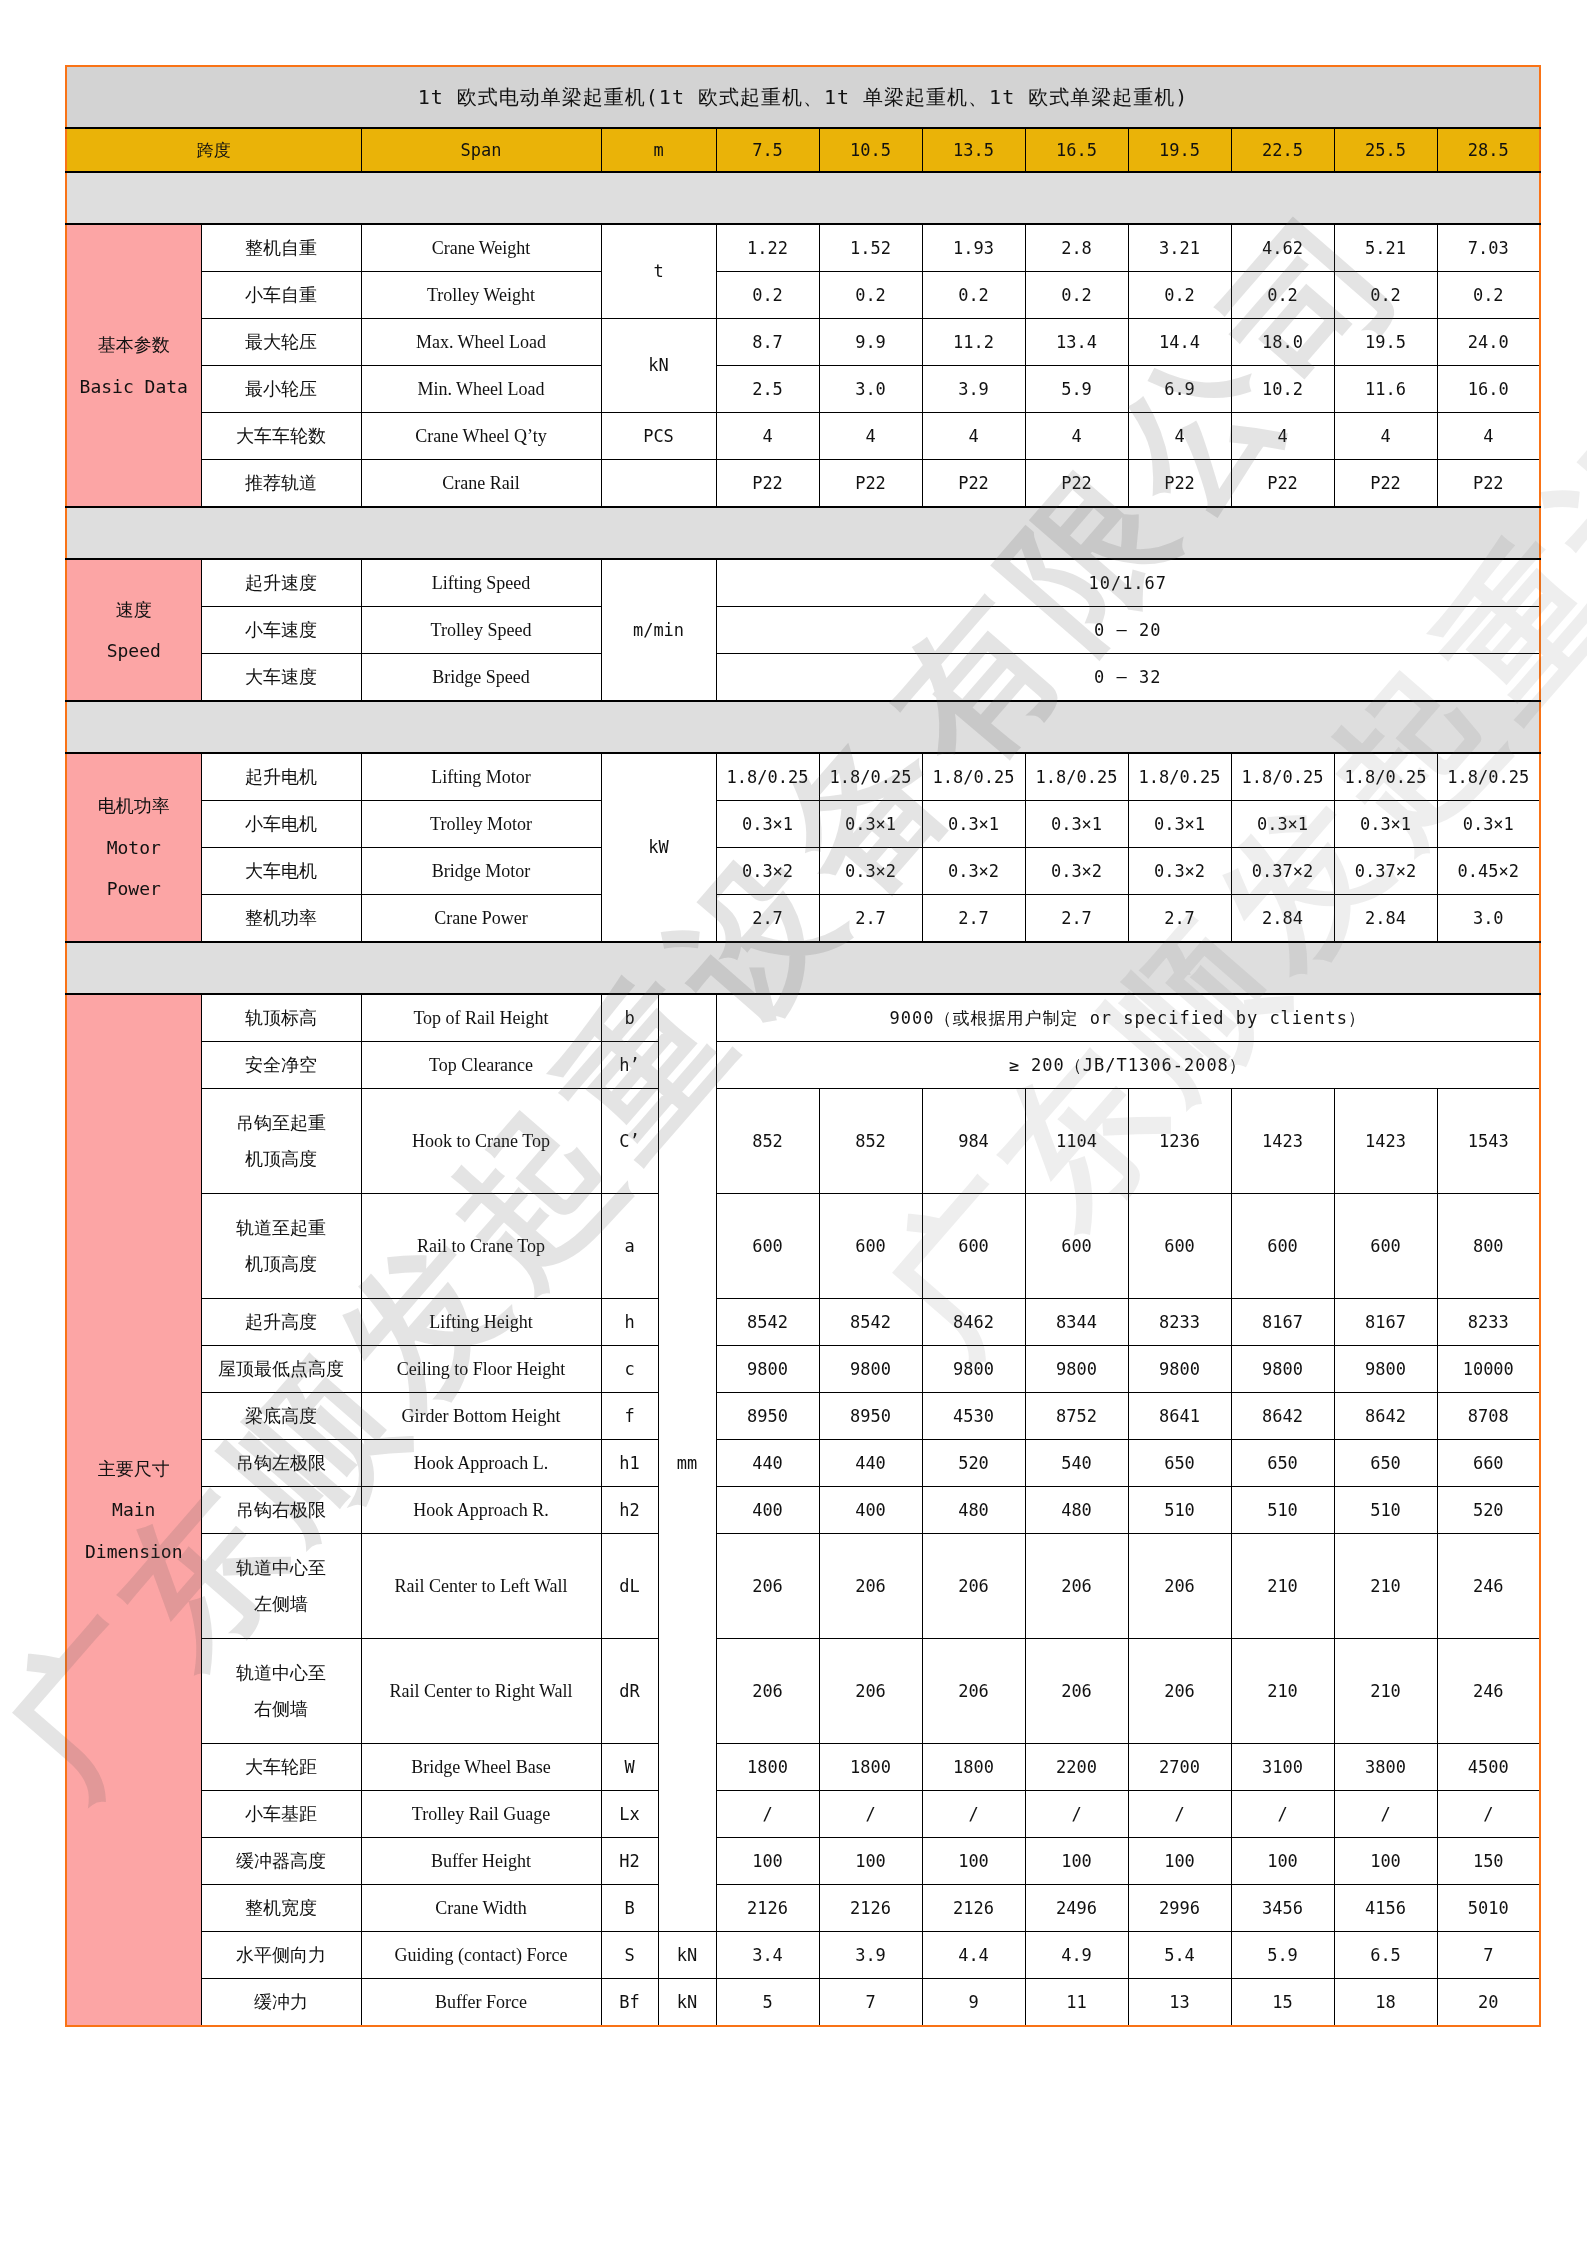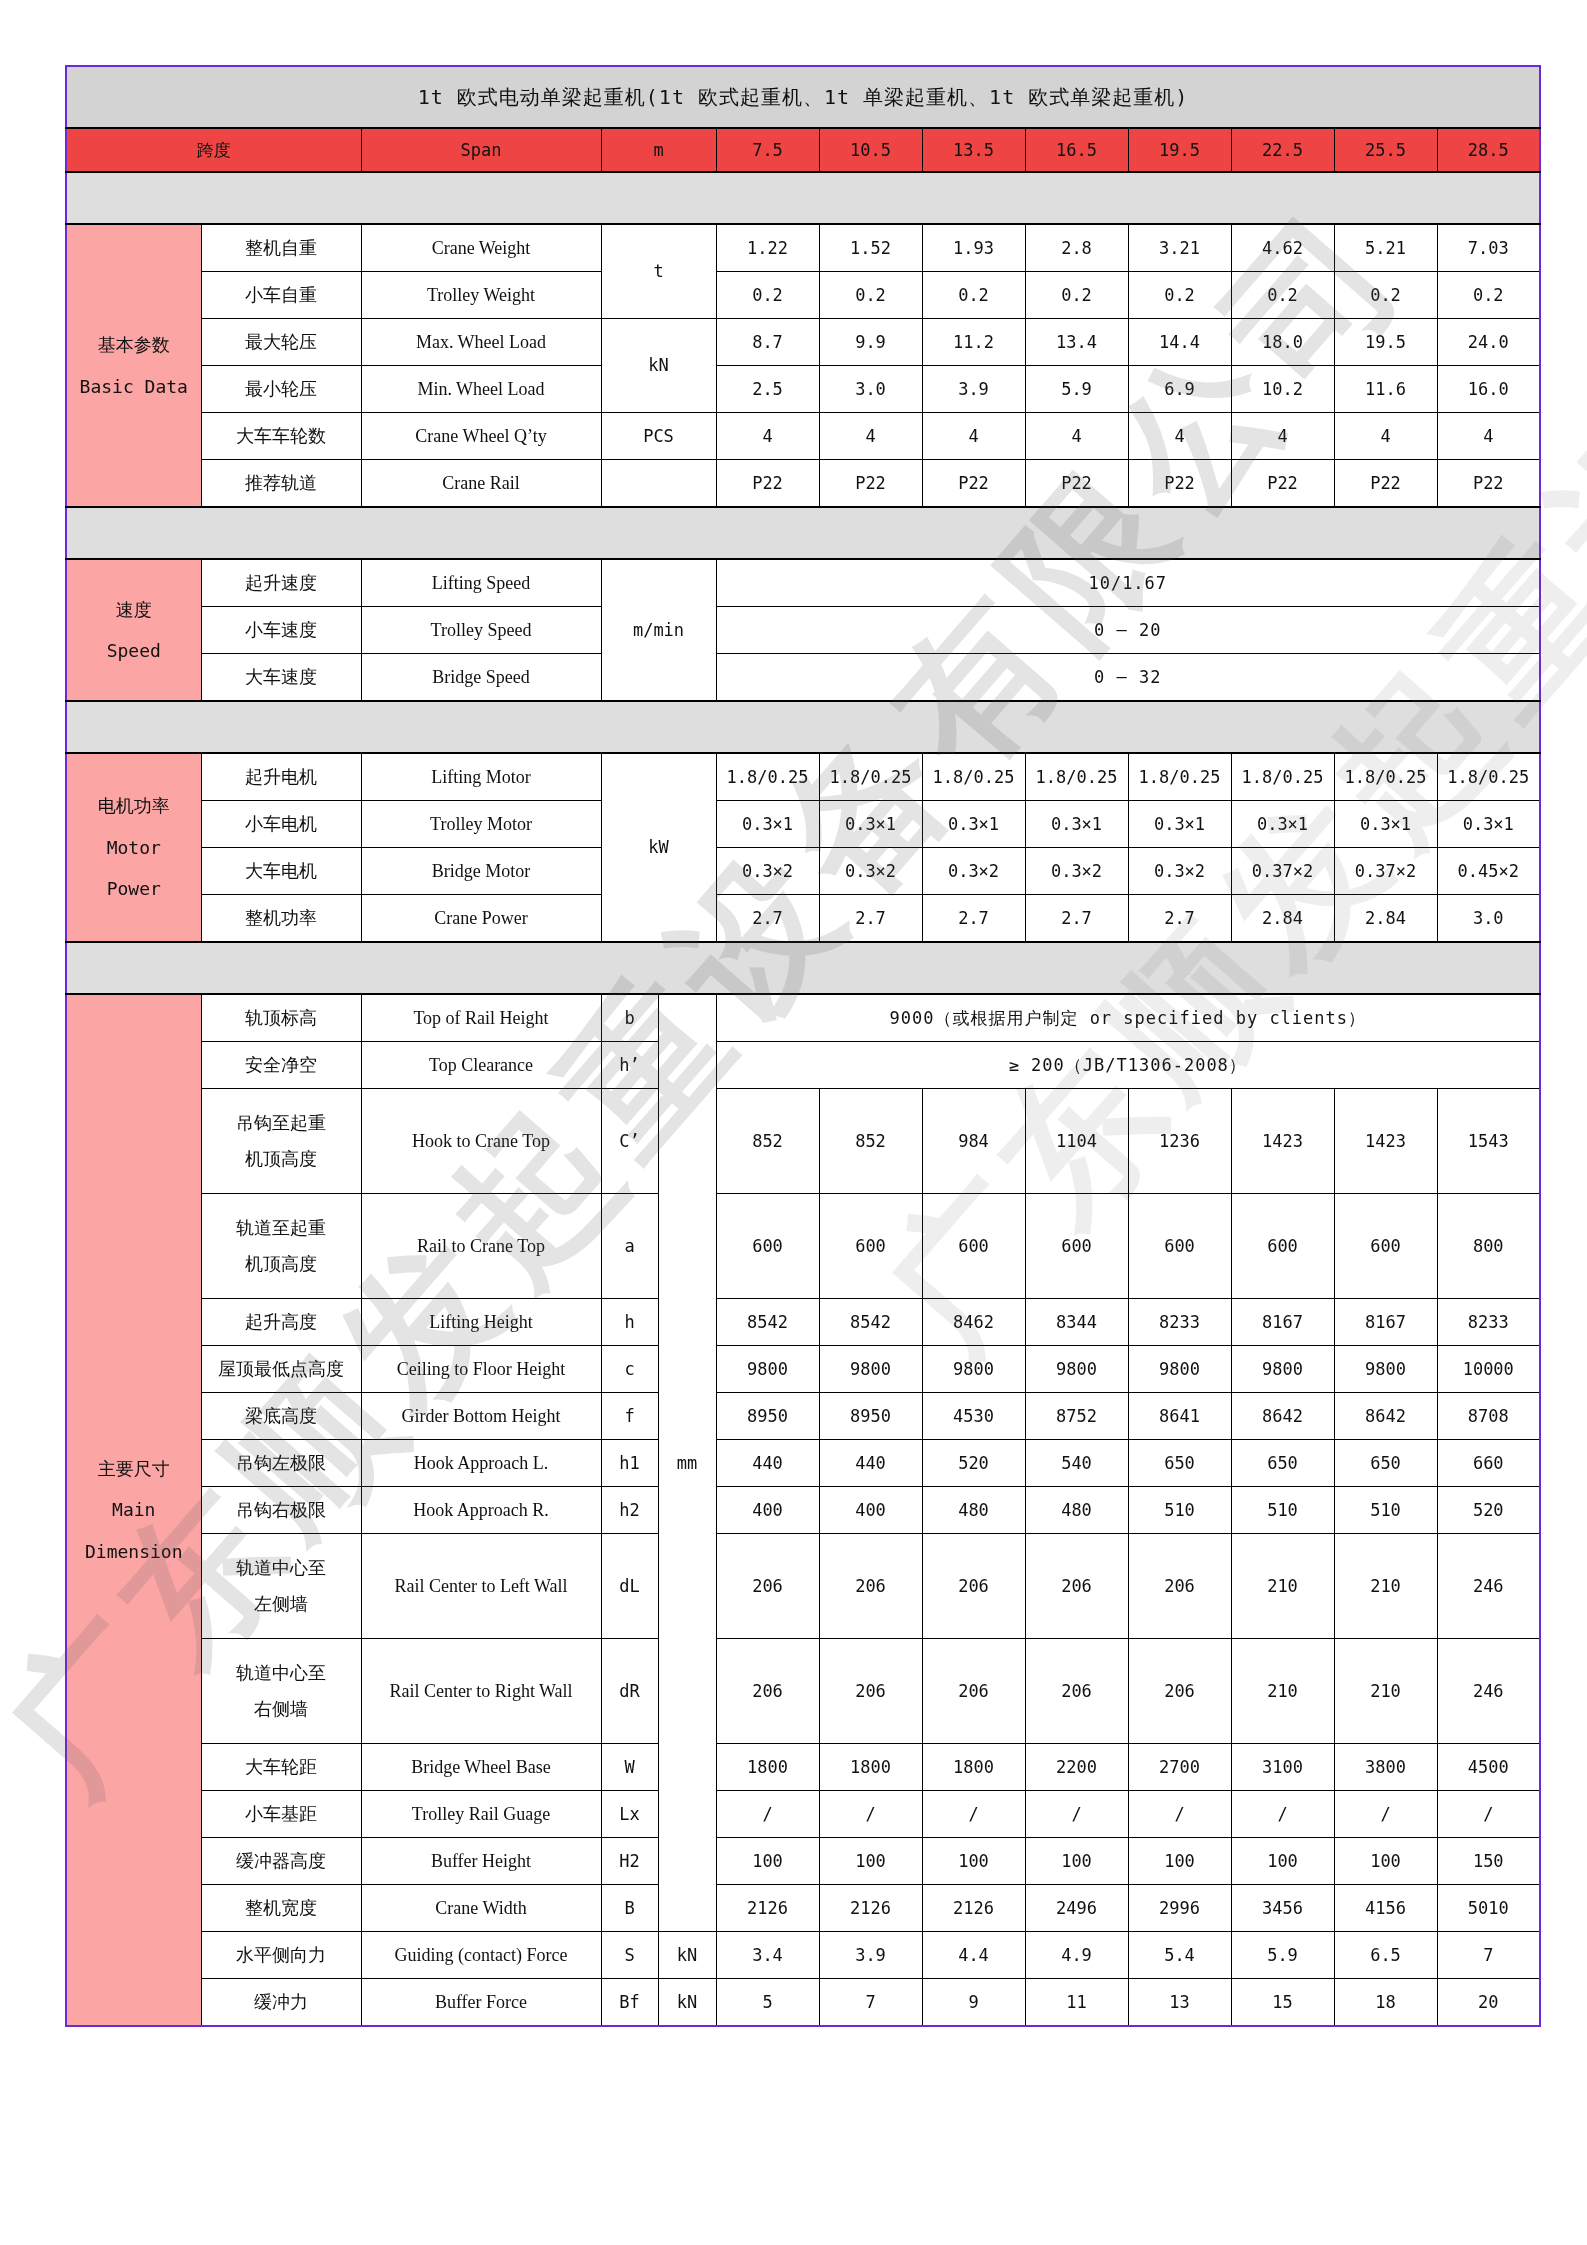--- a/index.html
+++ b/index.html
@@ -2,31 +2,31 @@
 <html><head>
 <meta charset="utf-8">
 <style>
   html,body{margin:0;padding:0;}
   body{
     width:1587px;height:2245px;background:#ffffff;position:relative;
     font-family:"DejaVu Sans Mono","Liberation Mono",monospace;
     color:#111;
   }
   #sheet{position:absolute;left:65px;top:65px;width:1475px;}
-  table{border-collapse:collapse;table-layout:fixed;width:1475px;border:2px solid #6d28d9;}
+  table{border-collapse:collapse;table-layout:fixed;width:1475px;border:2px solid #f97316;}
   td{
     border:1px solid #000;text-align:center;vertical-align:middle;
     font-size:17px;padding:2px 3px;height:42px;line-height:1.9;
     overflow:hidden;word-break:break-word;
   }
   tr.title-row td{
     background:#d3d3d3;height:56px;font-size:20px;letter-spacing:1px;
     border-bottom:2px solid #000;
   }
-  tr.header-row td{background:#ef4444;height:38px;}
+  tr.header-row td{background:#eab308;height:38px;}
   tr.spacer-row td{
     background:#dedede;height:46px;
     border-top:2px solid #000;border-bottom:2px solid #000;
   }
   td.group{background:#fca5a5;line-height:2.4;font-size:18px;}
   td.group div{line-height:2.3;}
   td.cn{font-size:18px;}
   td.cn div{line-height:2.0;}
   td.tall{height:100px;}
   td.en{font-size:18px;font-family:Liberation Serif, serif;}

